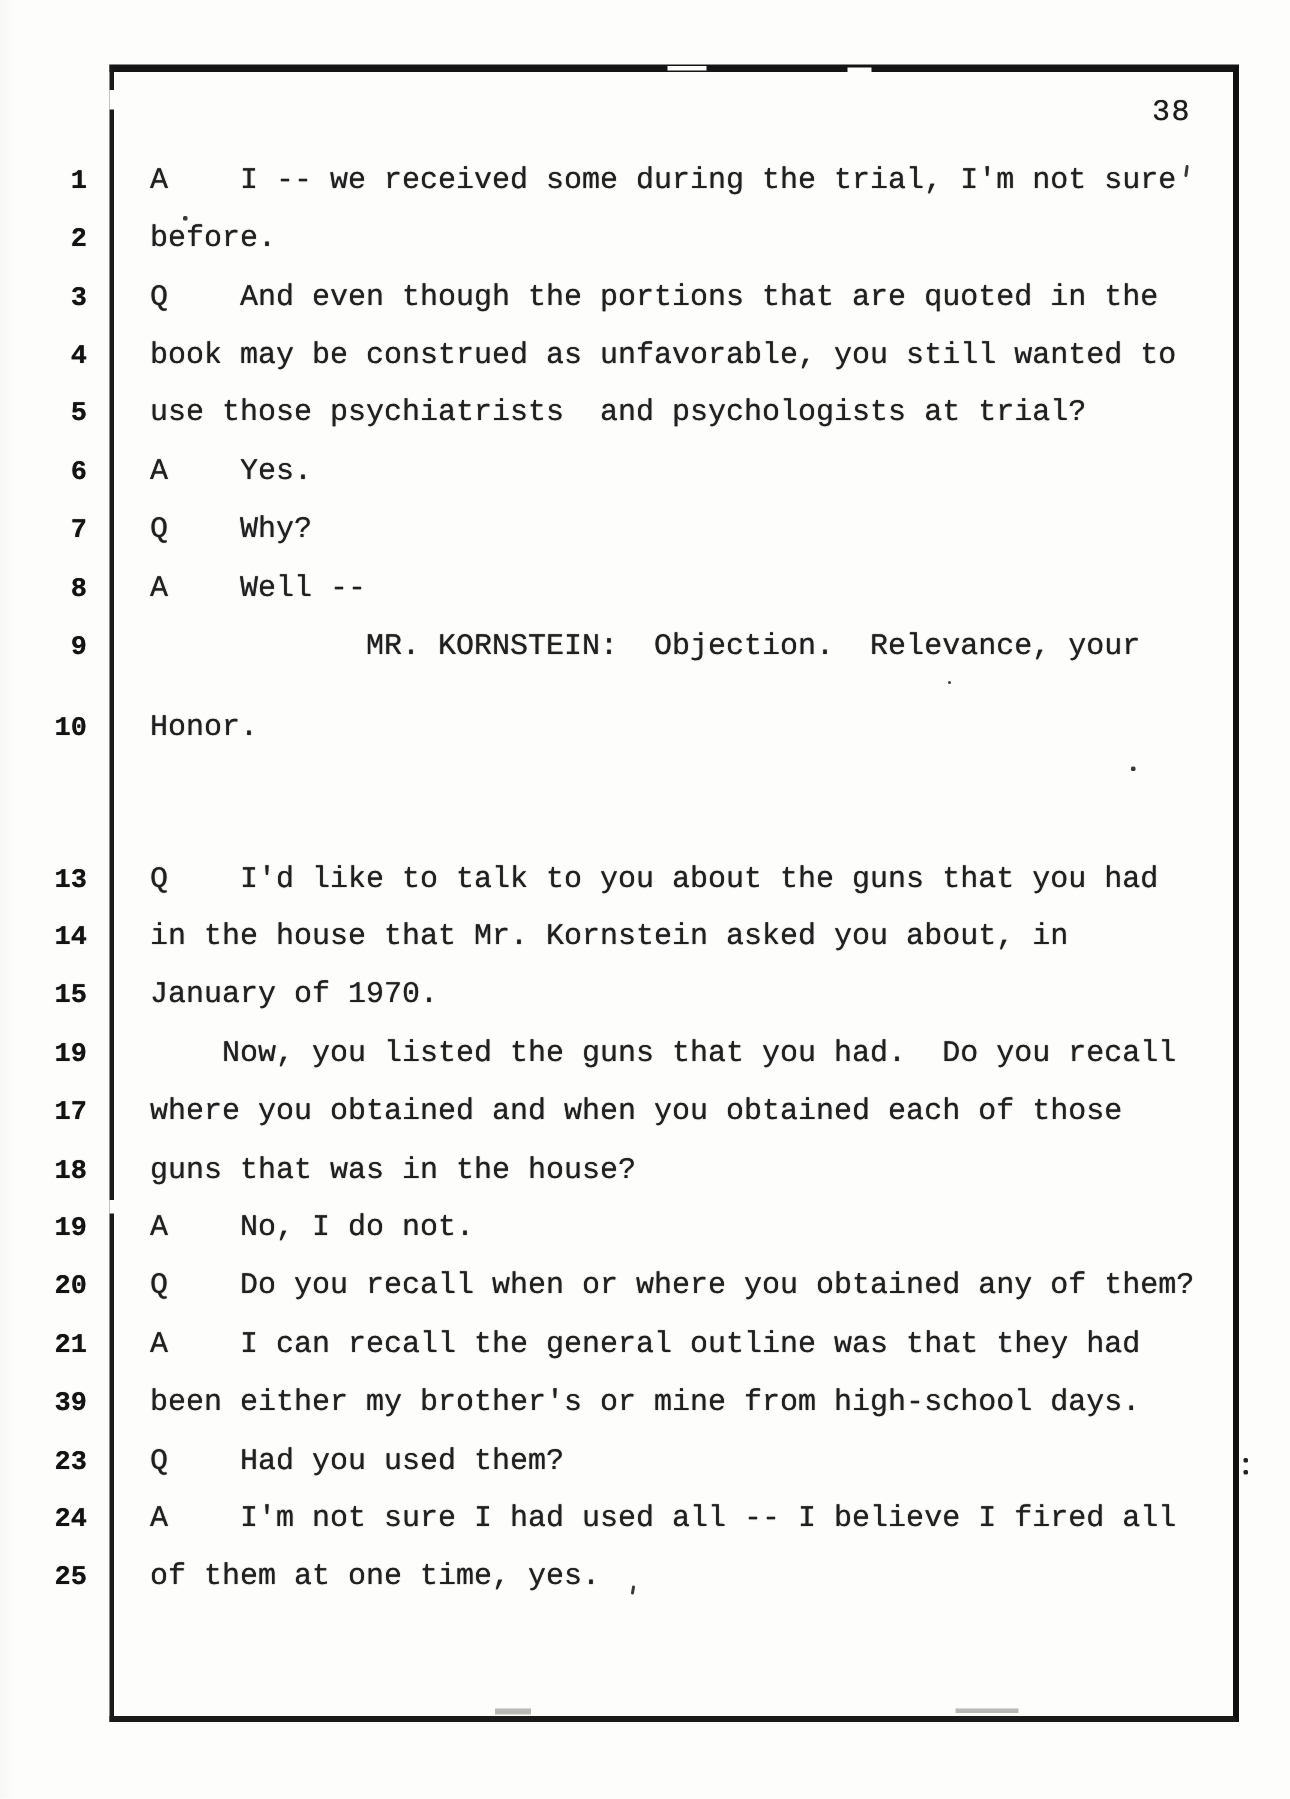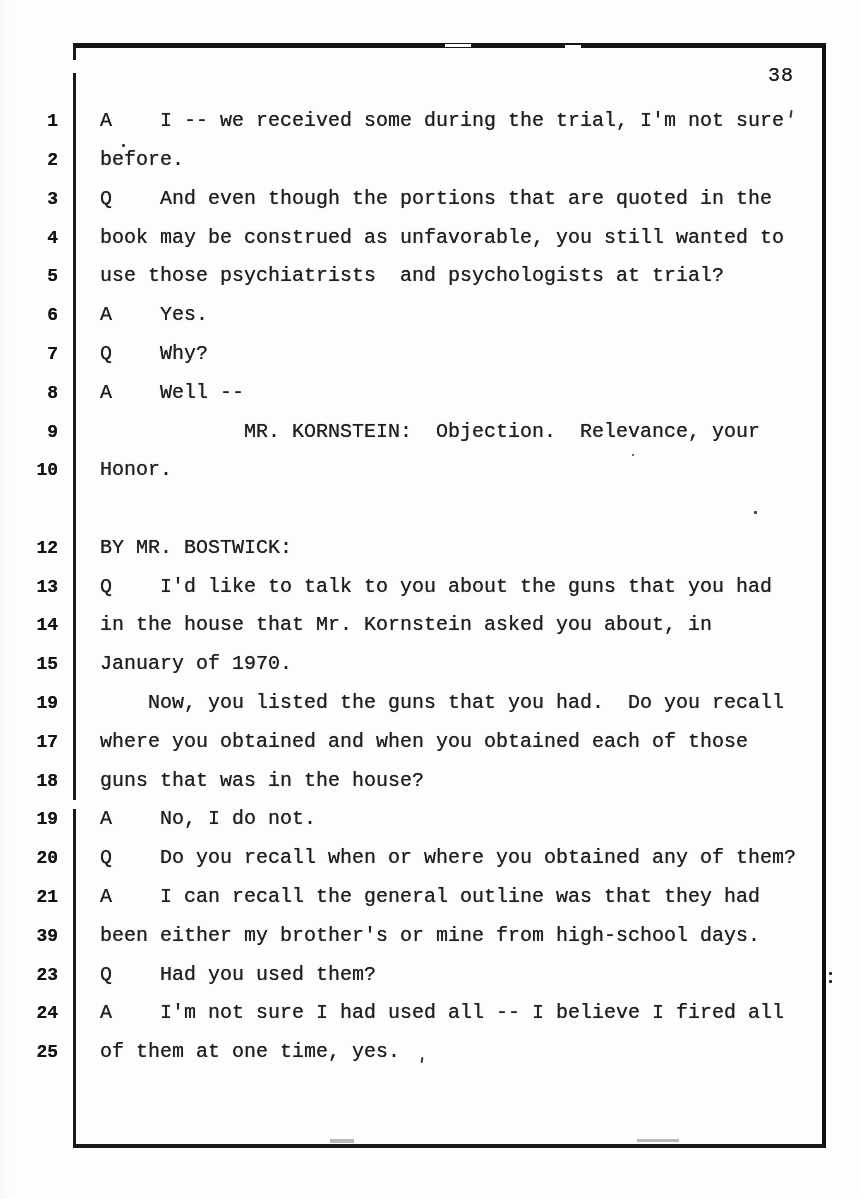--- a/index.html
+++ b/index.html
@@ -110,27 +110,23 @@
       <span class="ltext">Q    Why?</span>
     </div>
   <div class="row" style="top:381px">
       <span class="lnum">8</span>
       <span class="ltext">A    Well --</span>
     </div>
   <div class="row" style="top:420px">
       <span class="lnum">9</span>
       <span class="ltext">            MR. KORNSTEIN:  Objection.  Relevance, your</span>
     </div>
-  <div class="row" style="top:458px">
+  <div class="row" style="top:474px">
       <span class="lnum">10</span>
       <span class="ltext">Honor.</span>
-    </div>
-  <div class="row" style="top:536px">
-      <span class="lnum">12</span>
-      <span class="ltext">BY MR. BOSTWICK:</span>
     </div>
   <div class="row" style="top:575px">
       <span class="lnum">13</span>
       <span class="ltext">Q    I'd like to talk to you about the guns that you had</span>
     </div>
   <div class="row" style="top:613px">
       <span class="lnum">14</span>
       <span class="ltext">in the house that Mr. Kornstein asked you about, in</span>
     </div>
   <div class="row" style="top:652px">

